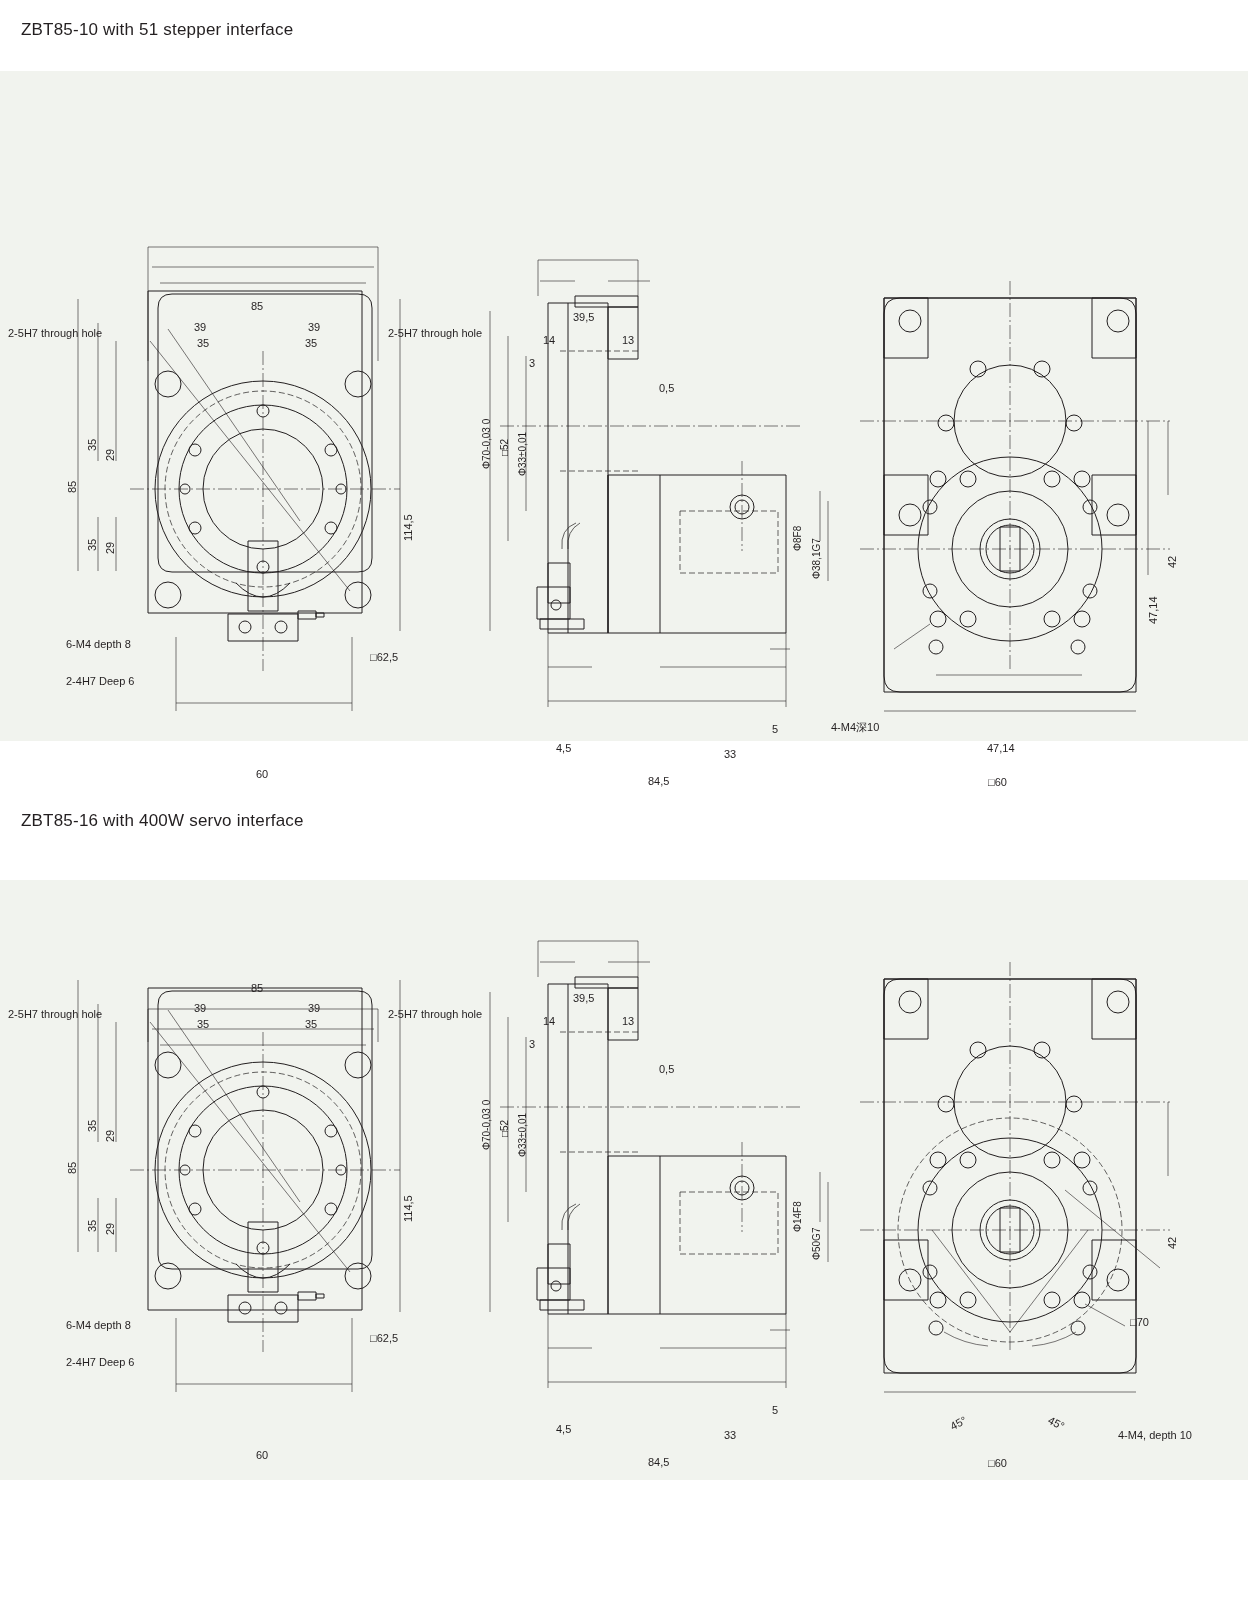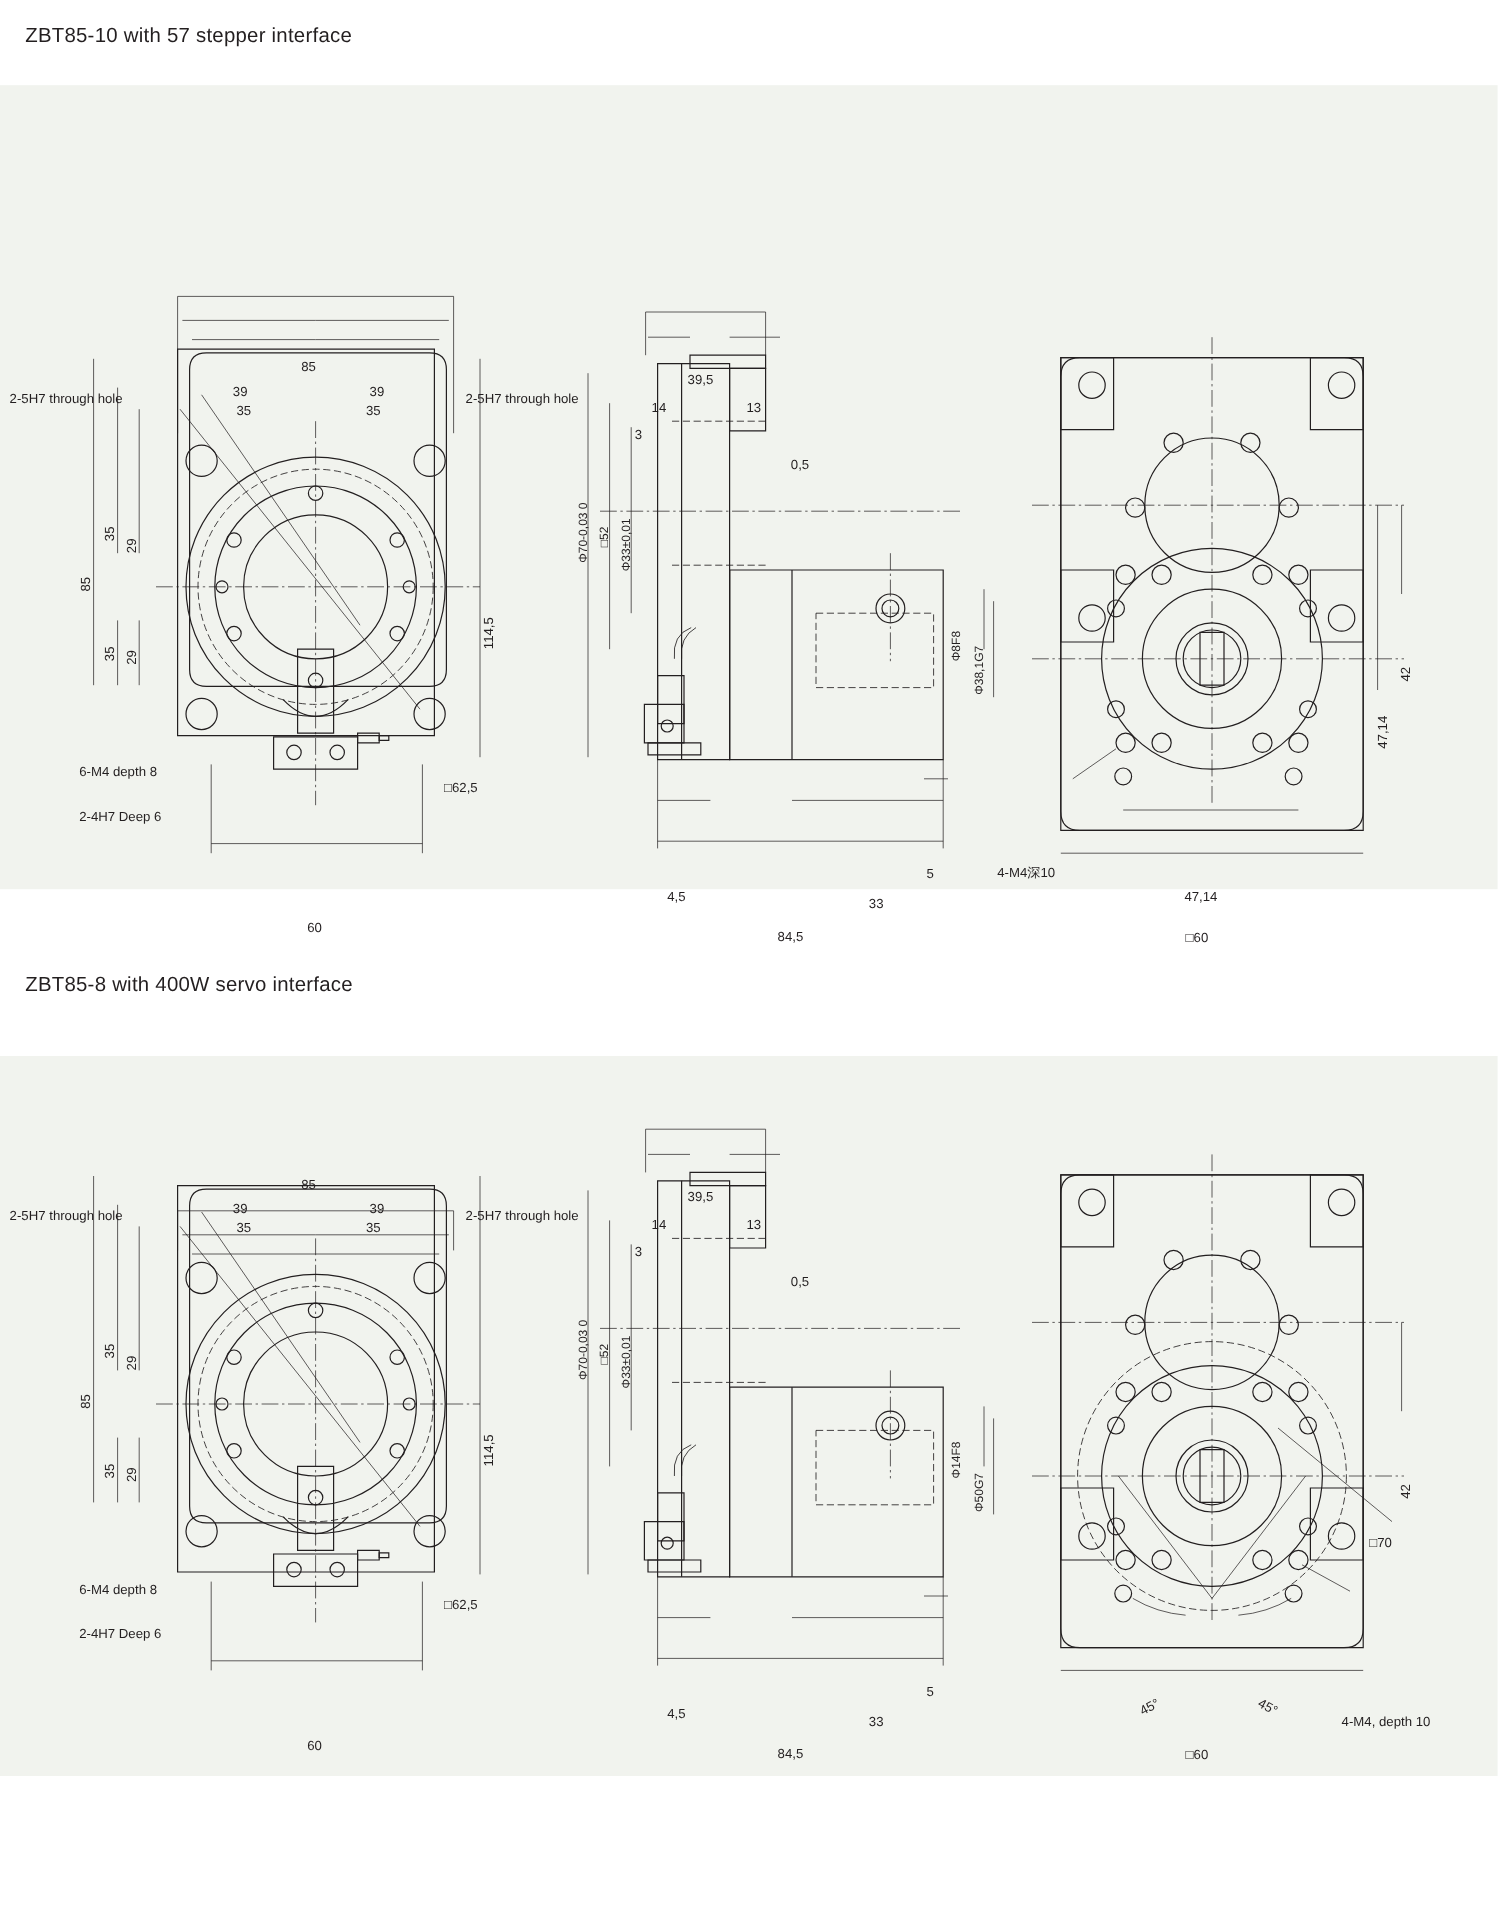--- a/index.html
+++ b/index.html
@@ -15,21 +15,21 @@
   .thin{stroke:#231f20;stroke-width:.7;fill:none;}
   .dash{stroke:#231f20;stroke-width:.7;fill:none;stroke-dasharray:6 3;}
   .center{stroke:#231f20;stroke-width:.6;fill:none;stroke-dasharray:14 3 2 3;}
   .dim{stroke:#231f20;stroke-width:.6;fill:none;}
   .lead{stroke:#231f20;stroke-width:.6;fill:none;}
   .nofill{fill:none;stroke:#231f20;stroke-width:1;}
 </style>
 </head>
 <body>
 
-<div class="section-title" style="position:absolute;left:21px;top:20px;">ZBT85-10 with 57 stepper interface</div>
+<div class="section-title" style="position:absolute;left:21px;top:20px;">ZBT85-10 with 51 stepper interface</div>
 
 <div class="panel" style="top:71px;height:670px;">
   <svg class="dwg" viewBox="0 0 1248 670">
 
     <g>
 
       <path class="ln" d="M128 155 h214 v322 h-214 z" transform="translate(20,65)"></path>
 
       <path class="ln" d="M152 158 q-14 0 -14 14 v250 q0 14 14 14 h186 q14 0 14 -14 v-250 q0 -14 -14 -14 z" transform="translate(20,65)"></path>
 
@@ -223,21 +223,21 @@
   <div class="lbl sm vert" style="left:792px;top:480px;transform:rotate(-90deg);">Φ8F8</div>
   <div class="lbl sm vert" style="left:811px;top:508px;transform:rotate(-90deg);">Φ38,1G7</div>
 
   <div class="lbl vert" style="left:1166px;top:497px;transform:rotate(-90deg);">42</div>
   <div class="lbl vert" style="left:1147px;top:553px;transform:rotate(-90deg);">47,14</div>
   <div class="lbl" style="left:987px;top:671px;">47,14</div>
   <div class="lbl" style="left:988px;top:705px;">□60</div>
   <div class="lbl" style="left:831px;top:649px;text-align:center;">4-M4深10</div>
 </div>
 
-<div class="section-title" style="position:absolute;left:21px;top:811px;">ZBT85-8 with 400W servo interface</div>
+<div class="section-title" style="position:absolute;left:21px;top:811px;">ZBT85-16 with 400W servo interface</div>
 
 <div class="panel" style="top:880px;height:600px;">
   <svg class="dwg" viewBox="0 0 1248 600">
 
     <g>
       <path class="ln" d="M148 108 h214 v322 h-214 z"></path>
       <path class="ln" d="M172 111 q-14 0 -14 14 v250 q0 14 14 14 h186 q14 0 14 -14 v-250 q0 -14 -14 -14 z"></path>
       <circle class="nofill" cx="168" cy="185" r="13"></circle>
       <circle class="nofill" cx="358" cy="185" r="13"></circle>
       <circle class="nofill" cx="168" cy="396" r="13"></circle>
@@ -407,15 +407,15 @@
   <div class="lbl sm vert" style="left:481px;top:270px;transform:rotate(-90deg);">Φ70-0,03 0</div>
   <div class="lbl sm vert" style="left:499px;top:257px;transform:rotate(-90deg);">□52</div>
   <div class="lbl sm vert" style="left:517px;top:277px;transform:rotate(-90deg);">Φ33±0,01</div>
   <div class="lbl sm vert" style="left:792px;top:352px;transform:rotate(-90deg);">Φ14F8</div>
   <div class="lbl sm vert" style="left:811px;top:380px;transform:rotate(-90deg);">Φ50G7</div>
 
   <div class="lbl vert" style="left:1166px;top:369px;transform:rotate(-90deg);">42</div>
   <div class="lbl" style="left:950px;top:537px;transform:rotate(-28deg);">45°</div>
   <div class="lbl" style="left:1048px;top:537px;transform:rotate(28deg);">45°</div>
   <div class="lbl" style="left:988px;top:577px;">□60</div>
-  <div class="lbl" style="left:1130px;top:400px;margin-left:11px;">□70</div>
+  <div class="lbl" style="left:1130px;top:436px;">□70</div>
   <div class="lbl" style="left:1118px;top:549px;">4-M4, depth 10</div>
 </div>
 
 </body></html>

